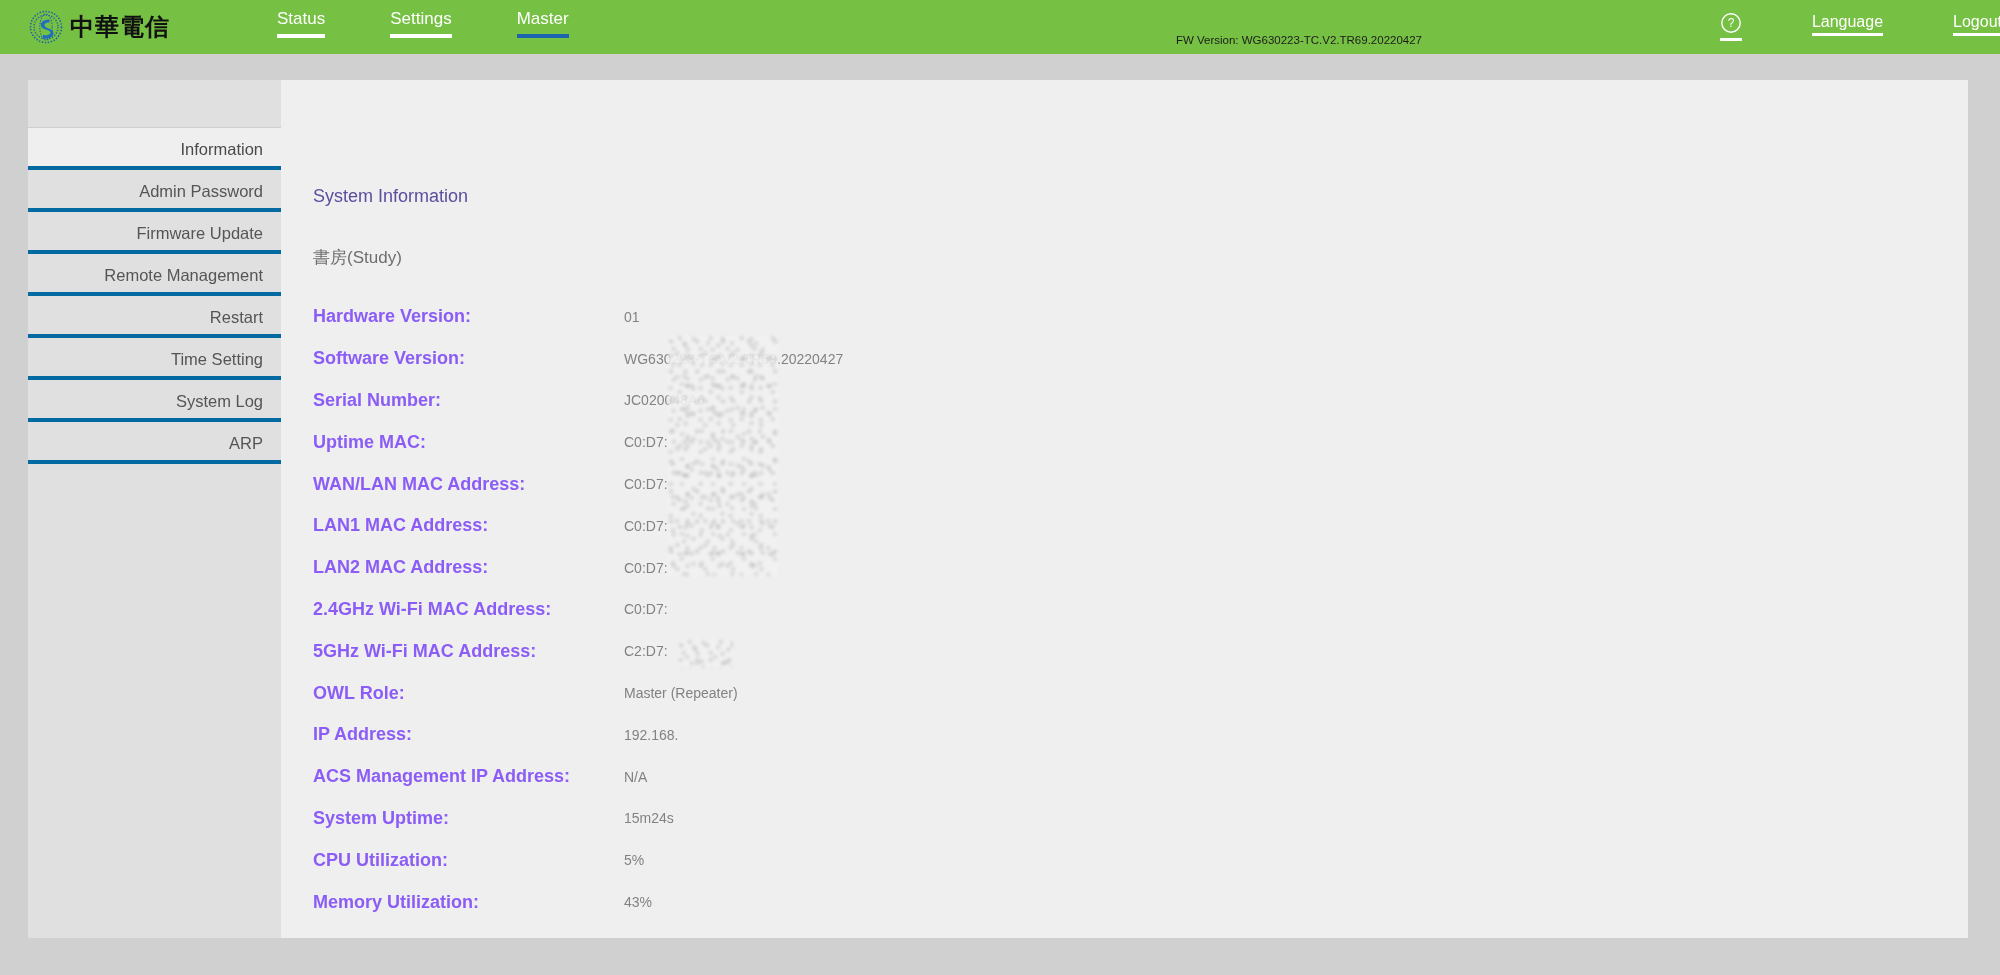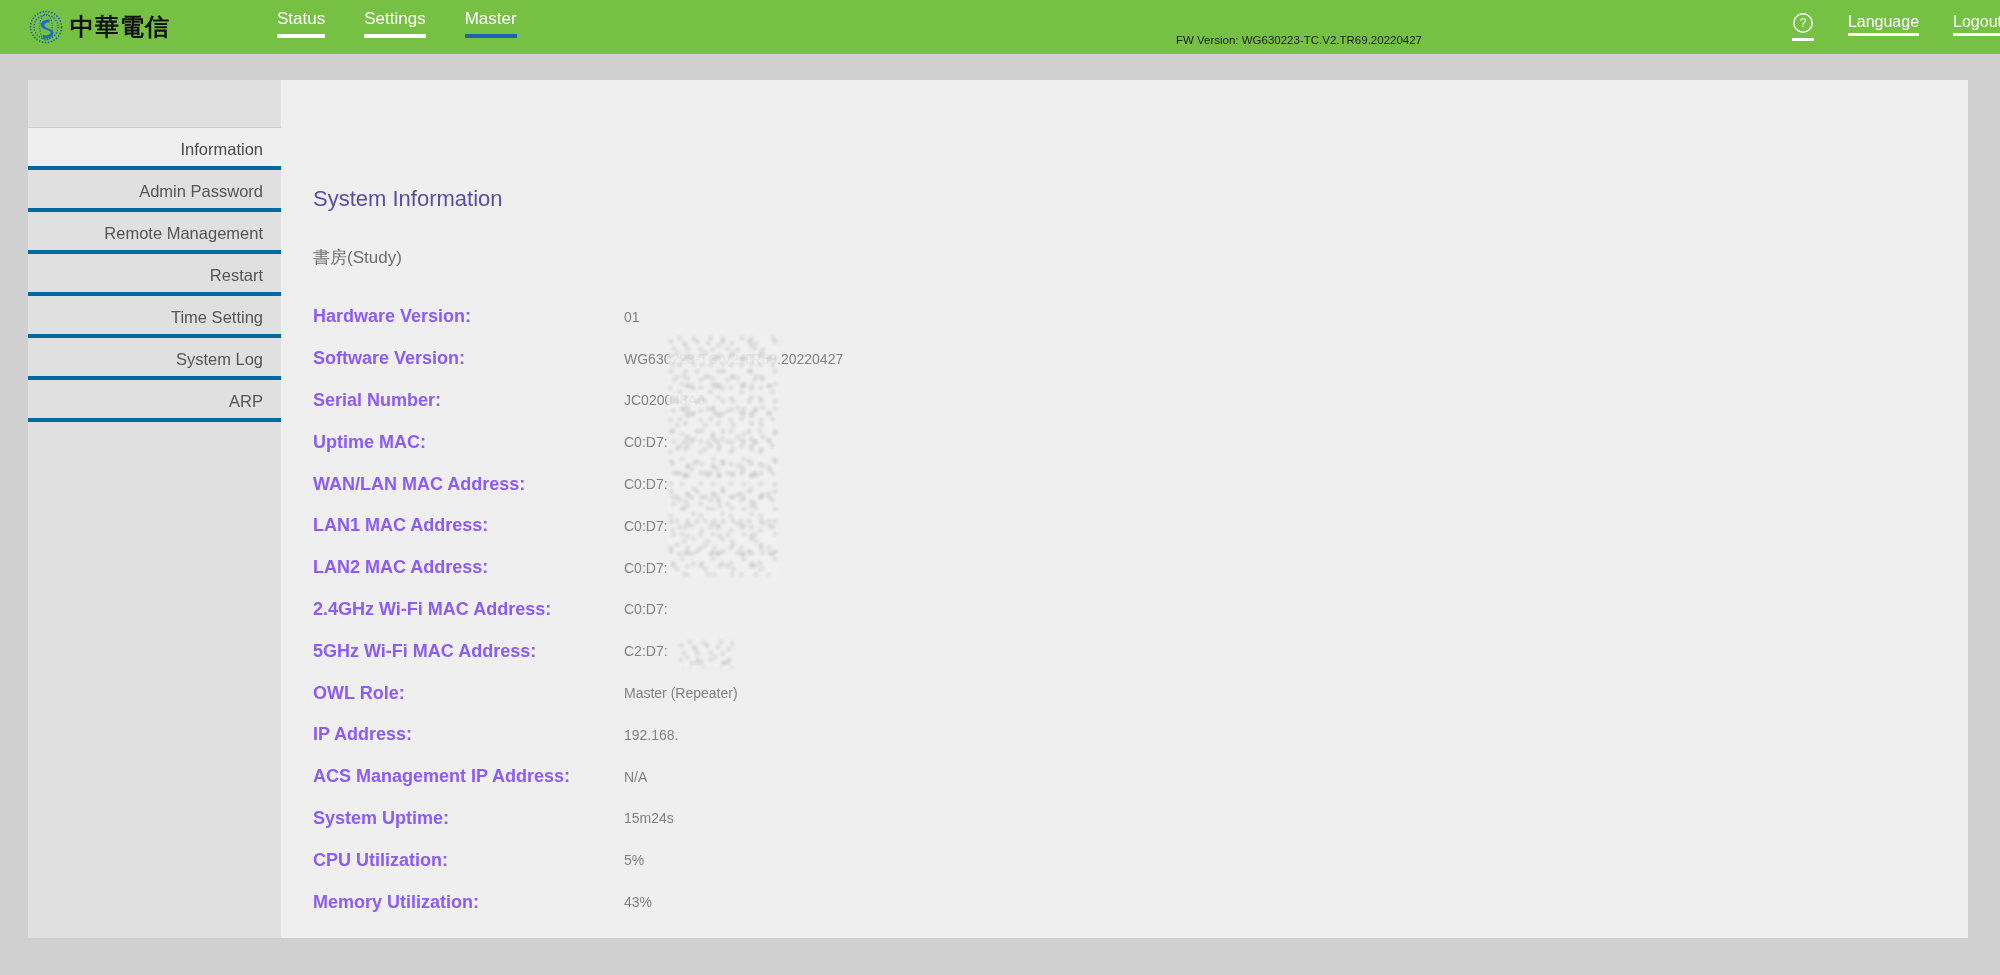--- a/index.html
+++ b/index.html
@@ -44,21 +44,21 @@
     letter-spacing: 1px;
     line-height: 1;
     white-space: nowrap;
   }
 
   .mainnav {
     position: absolute;
     left: 277px;
     top: 10px;
     display: flex;
-    gap: 39px;
+    gap: 65px;
   }
   .nav-tab {
     color: #ffffff;
     font-size: 17px;
     padding-bottom: 9px;
     position: relative;
     cursor: pointer;
     line-height: 1.1;
     white-space: nowrap;
   }
@@ -108,20 +108,21 @@
     margin-top: 4px;
   }
   .rn-link {
     color: #ffffff;
     font-size: 16px;
     padding-bottom: 5px;
     position: relative;
     cursor: pointer;
     line-height: 1.2;
     white-space: nowrap;
+    margin-left: 36px;
   }
   .rn-link .rn-underline {
     position: absolute;
     left: 0; right: 0; bottom: 0;
     height: 3px;
     background: #ffffff;
   }
 
   
   .page {
@@ -166,21 +167,21 @@
   .content {
     flex: 1;
     background: #efefef;
     position: relative;
     padding: 0;
   }
   .content-title {
     position: absolute;
     left: 32px;
     top: 106px;
-    font-size: 22px;
+    font-size: 18px;
     color: #5b4e9e;
     white-space: nowrap;
   }
   .content-sub {
     position: absolute;
     left: 32px;
     top: 166px;
     font-size: 17px;
     color: #6e6e6e;
     white-space: nowrap;
@@ -292,20 +293,21 @@
     </div>
   </div>
 </div>
 
 <div class="page">
 
   <div class="sidebar">
     <div class="side-spacer"></div>
     <div class="side-item active">Information</div>
     <div class="side-item">Admin Password</div>
+    <div class="side-item">Firmware Update</div>
     <div class="side-item">Remote Management</div>
     <div class="side-item">Restart</div>
     <div class="side-item">Time Setting</div>
     <div class="side-item">System Log</div>
     <div class="side-item">ARP</div>
   </div>
 
   <div class="content">
     <div class="content-title">System Information</div>
     <div class="content-sub">書房(Study)</div>

